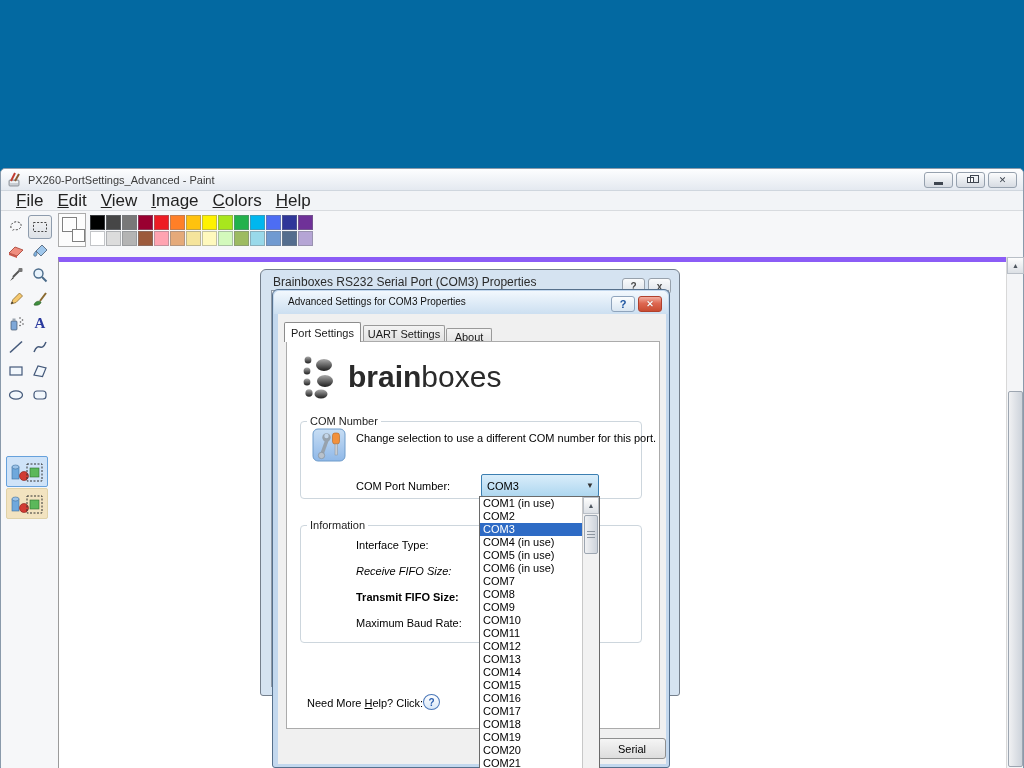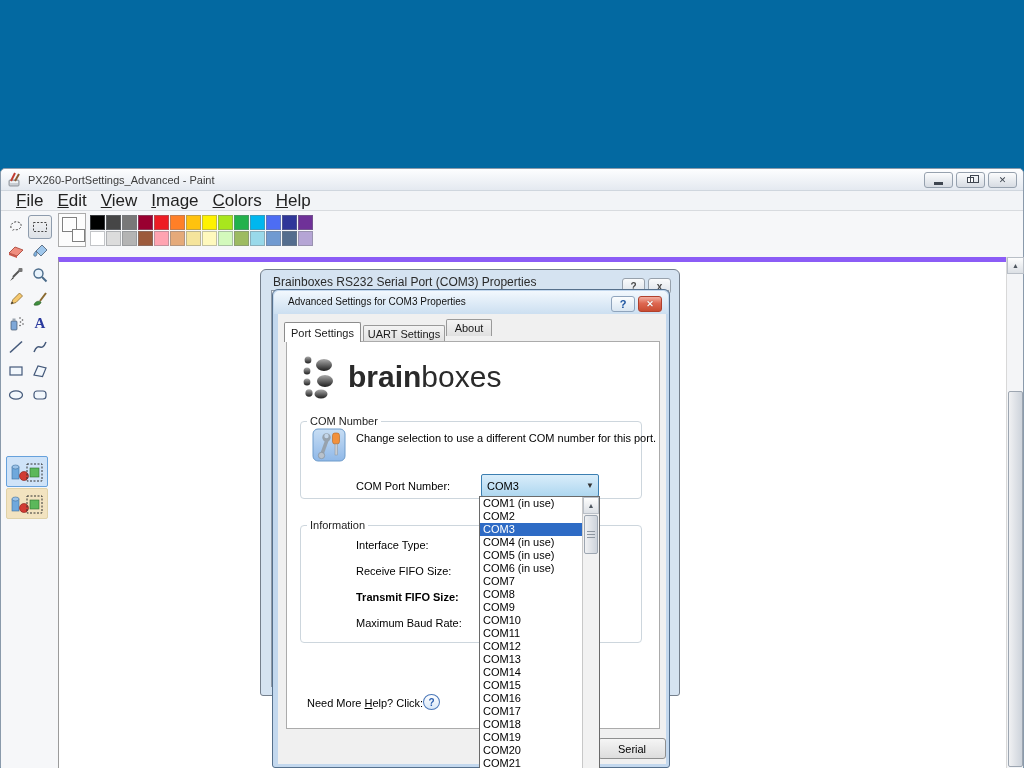--- a/index.html
+++ b/index.html
@@ -332,21 +332,21 @@
             </div>
           <div class="dlg-close-btn">
               <span>✕</span>
             </div>
         </div>
 
         <div class="dlg-body">
 
           <div class="tab active" style="left:6px;top:8px;width:77px;height:20px;">Port Settings</div>
           <div class="tab" style="left:85px;top:11px;width:82px;height:17px;">UART Settings</div>
-          <div class="tab" style="left:168px;top:5px;width:46px;height:17px;">About</div>
+          <div class="tab" style="left:168px;top:14px;width:46px;height:17px;">About</div>
 
           <div class="tab-page">
 
             <div class="logo">
               <svg width="40" height="46" viewBox="0 0 40 46">
                 <defs>
                     <linearGradient id="dg" x1="0" y1="0" x2="0" y2="1">
                   <stop offset="0" stop-color="#ABABAB"></stop>
                       <stop offset="1" stop-color="#1E1E1E"></stop>
                 </linearGradient>
@@ -382,21 +382,21 @@
             <span class="dlg-text" style="left:69px;top:90px;">Change selection to use a different COM number for this port.</span>
             <span class="dlg-text" style="left:69px;top:138px;">COM Port Number:</span>
             <div class="combo" style="left:194px;top:132px;">
               <span class="combo-value">COM3</span>
               <span class="combo-arrow">▼</span>
             </div>
 
             <div class="groupbox" style="left:13px;top:183px;width:342px;height:118px;"></div>
             <span class="group-label" style="left:20px;top:177px;">Information</span>
             <span class="dlg-text" style="left:69px;top:197px;">Interface Type:</span>
-            <span class="dlg-text" style="left:69px;top:223px;">Receive FIFO Size:</span>
+            <span class="dlg-text" style="left:69px;top:223px;font-style:italic;">Receive FIFO Size:</span>
             <span class="dlg-text" style="left:69px;top:249px;font-weight:bold;">Transmit FIFO Size:</span>
             <span class="dlg-text" style="left:69px;top:275px;">Maximum Baud Rate:</span>
 
             <span class="dlg-text" style="left:20px;top:355px;"><span>Need More </span><span style="text-decoration:underline">H</span><span>elp? Click:</span></span>
             <div class="help-balloon" style="left:136px;top:352px;">
                 <span>?</span>
               </div>
           </div>
 
           <div class="dlg-footer-cancel" style="left:320px;top:424px;">Serial</div>

